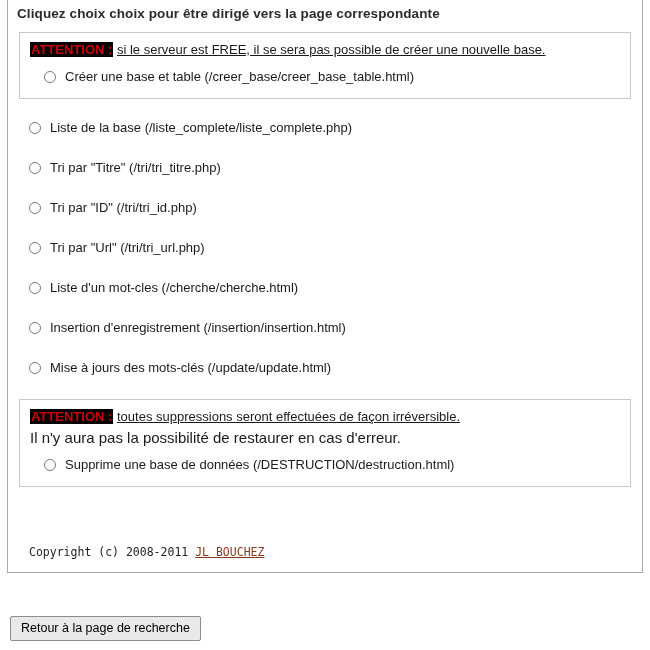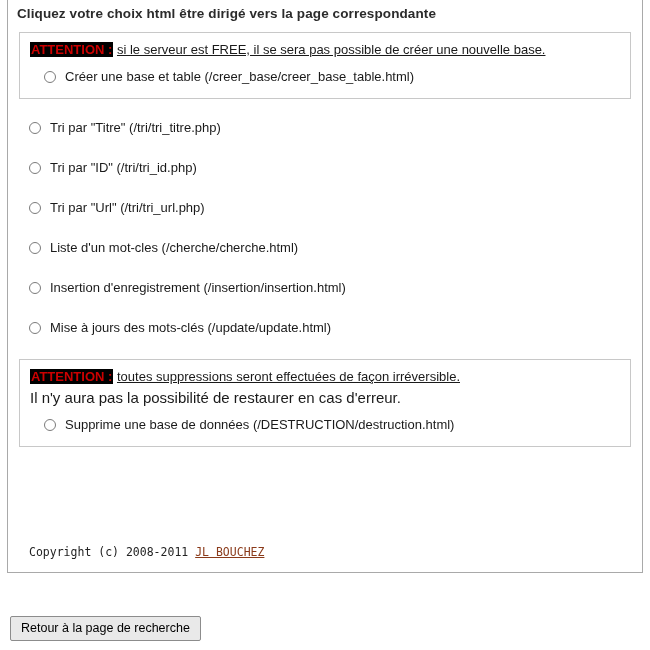--- a/index.html
+++ b/index.html
@@ -136,36 +136,40 @@
     cursor: pointer;
   }
 </style>
 </head>
 <body>
 
 <div class="page">
 
   <div class="main-panel">
 
-    <div class="panel-title">Cliquez votre choix html être dirigé vers la page correspondante</div>
+    <div class="panel-title">Cliquez choix choix pour être dirigé vers la page correspondante</div>
 
     <div class="inner-box">
       <div class="warn-line">
         <span class="warn-tag">ATTENTION :</span>
         <span class="warn-text">si le serveur est FREE, il se sera pas possible de créer une nouvelle base.</span>
       </div>
       <div class="opt boxed-opt">
         <input type="radio" class="radio" name="choix" style="">
         <span class="opt-label">Créer une base et table (/creer_base/creer_base_table.html)</span>
       </div>
     </div>
 
     <div class="list-area">
       <div class="opt">
         <input type="radio" class="radio" name="choix" style="">
+        <span class="opt-label">Liste de la base (/liste_complete/liste_complete.php)</span>
+      </div>
+      <div class="opt">
+        <input type="radio" class="radio" name="choix" style="">
         <span class="opt-label">Tri par "Titre" (/tri/tri_titre.php)</span>
       </div>
       <div class="opt">
         <input type="radio" class="radio" name="choix" style="">
         <span class="opt-label">Tri par "ID" (/tri/tri_id.php)</span>
       </div>
       <div class="opt">
         <input type="radio" class="radio" name="choix" style="">
         <span class="opt-label">Tri par "Url" (/tri/tri_url.php)</span>
       </div>

